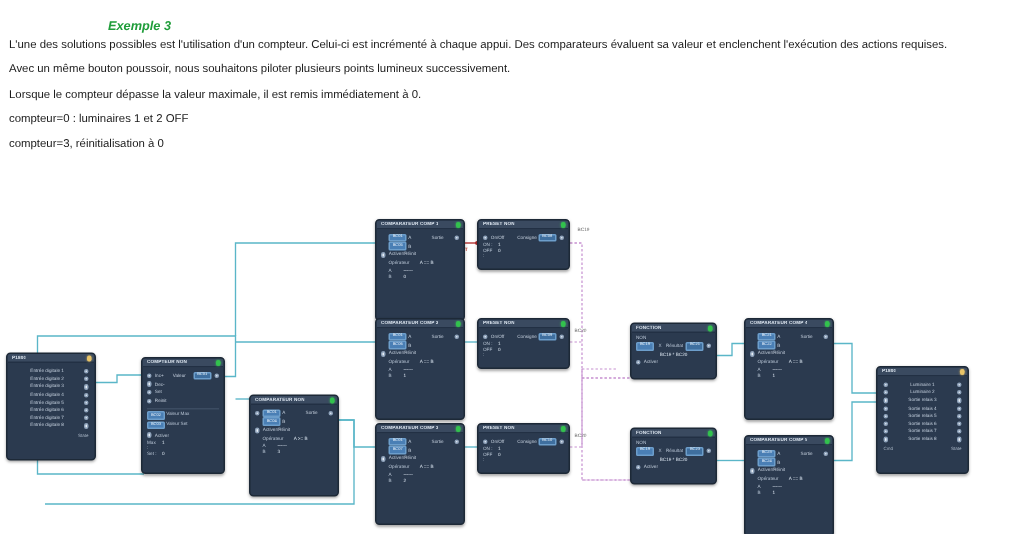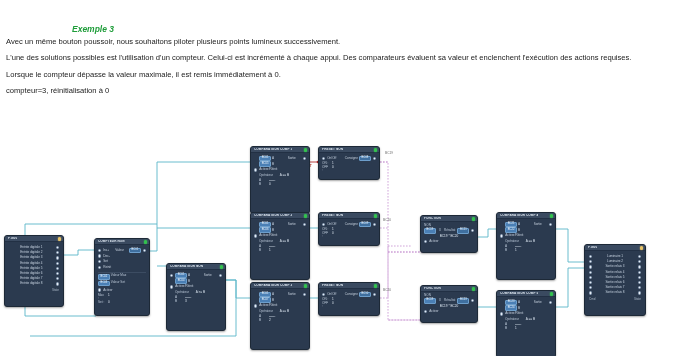--- a/index.html
+++ b/index.html
@@ -6,21 +6,21 @@
   html, body { margin:0; padding:0; }
   body {
     width:690px; height:356px;
     background:#ffffff;
     font-family:"Liberation Sans", sans-serif;
     overflow:hidden;
     position:relative;
   }
 
   
-  #doc-text { position:absolute; left:0; top:16px; width:690px; height:140px; padding:4px 4px 0 4px; }
+  #doc-text { position:absolute; left:0; top:4px; width:690px; height:140px; padding:4px 4px 0 4px; }
   .ex-title {
     color:#1f9d3a; font-style:italic; font-weight:bold; font-size:8.5px;
     margin:4px 0 4px 68px;
   }
   .para { color:#1a1a1a; font-size:7.6px; line-height:8px; margin:0 0 8.4px 2px; white-space:nowrap; }
 
   
   #canvas { position:absolute; left:0; top:140px; width:690px; height:216px; background:#ffffff; }
   #wires { position:absolute; left:0; top:0; width:690px; height:216px; }
 
@@ -99,23 +99,24 @@
     position:absolute; font-size:3.2px; color:#6b6b6b;
     font-family:"Liberation Sans", sans-serif; white-space:nowrap;
   }
   .wlabel.not { color:#c0392b; font-weight:bold; font-size:3.2px; }
 </style>
 </head>
 <body>
 
 <div id="doc-text">
   <div class="ex-title">Exemple 3</div>
+  <div class="para">L'une des solutions possibles est l'utilisation d'un compteur. Celui-ci est incrémenté à chaque appui. Des comparateurs évaluent sa valeur et enclenchent l'exécution des actions requises.</div>
   <div class="para">Avec un même bouton poussoir, nous souhaitons piloter plusieurs points lumineux successivement.</div>
-  <div class="para">L'une des solutions possibles est l'utilisation d'un compteur. Celui-ci est incrémenté à chaque appui. Des comparateurs évaluent sa valeur et enclenchent l'exécution des actions requises.</div>
   <div class="para">Lorsque le compteur dépasse la valeur maximale, il est remis immédiatement à 0.</div>
+  <div class="para">compteur=0 : luminaires 1 et 2 OFF</div>
   <div class="para">compteur=3, réinitialisation à 0</div>
 </div>
 
 <div id="canvas">
 
   <svg id="wires" viewBox="0 0 690 216">
 
     <g fill="none" stroke="#5ab6c8" stroke-width="0.9">
 
       <path d="M63,115 L78,115 L78,110 L96,110"></path>

